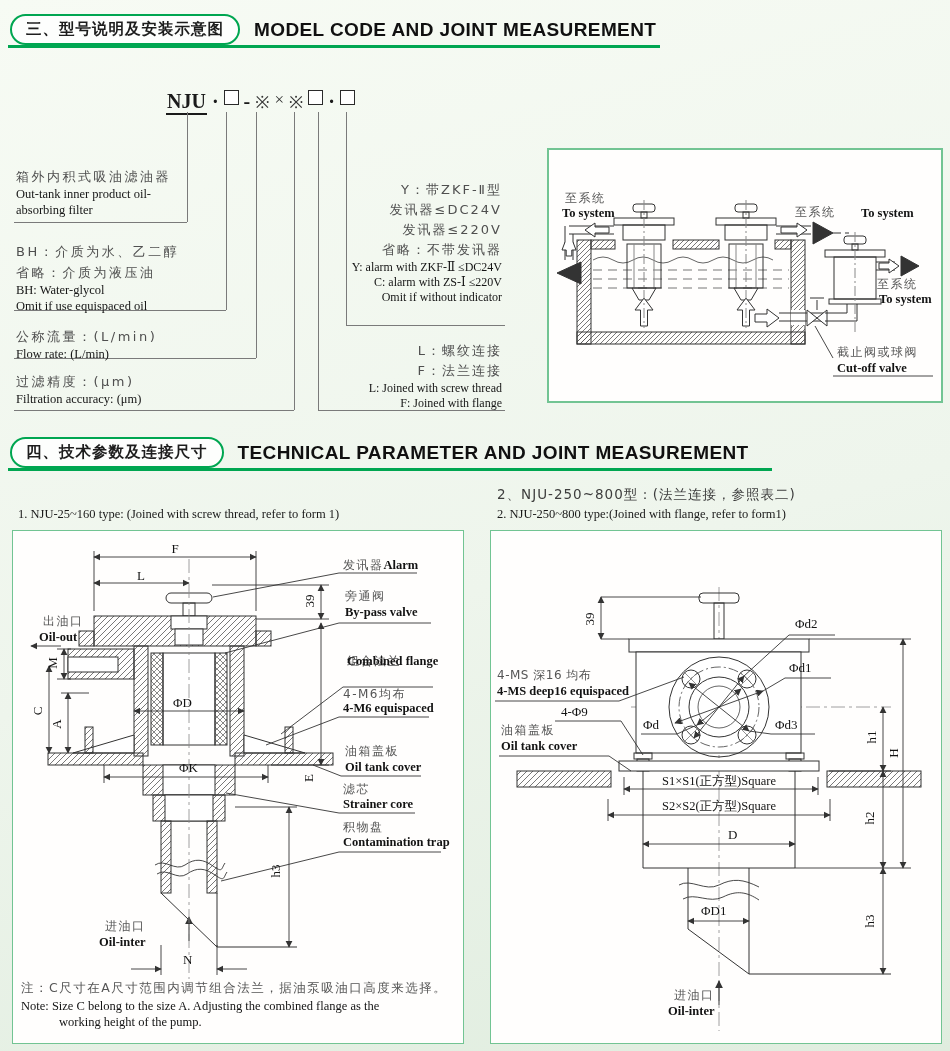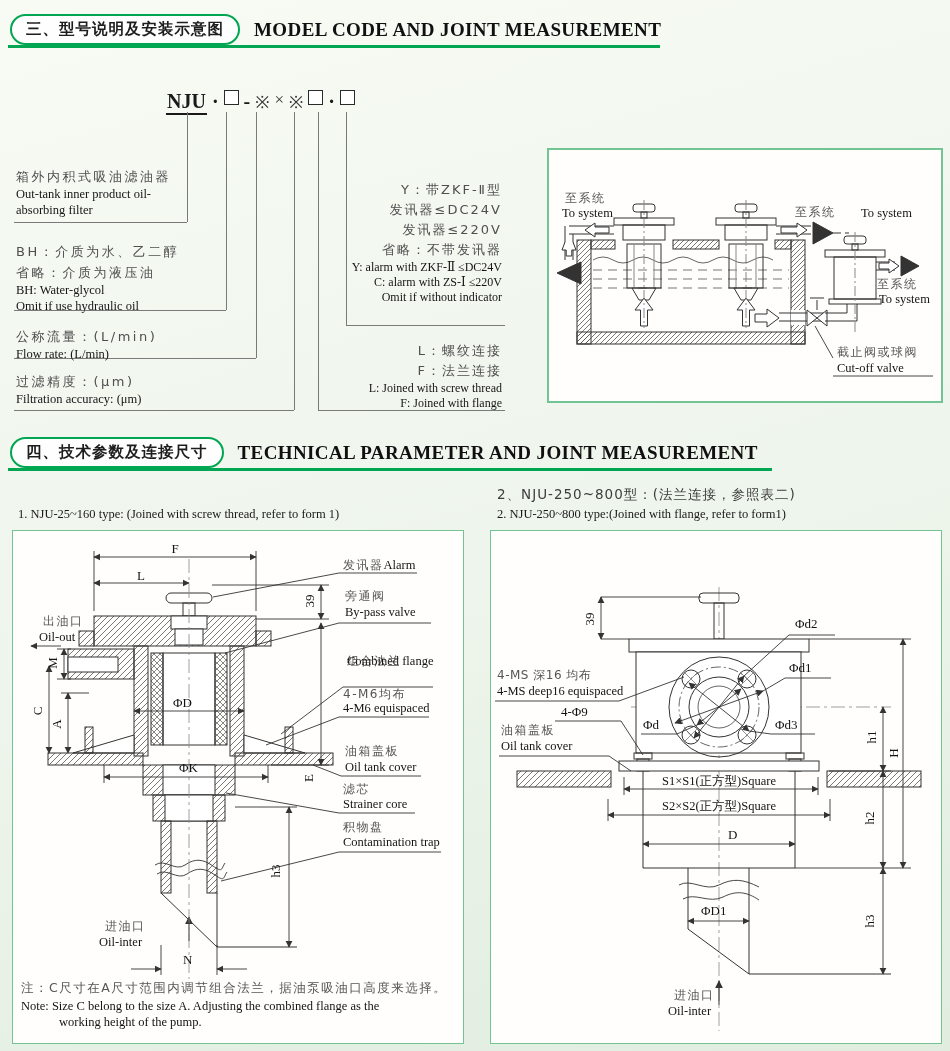--- a/index.html
+++ b/index.html
@@ -2,26 +2,26 @@
 <html><head>
 <meta charset="utf-8">
 <style>
   html,body{margin:0;padding:0;background:#d8e4d6;}
   .page{position:relative;width:950px;height:1051px;overflow:hidden;
         background:linear-gradient(165deg,#f7fbf4 0%,#eef5ec 55%,#e0eddf 100%);
         font-family:"DejaVu Sans",sans-serif;color:#222;}
   .lb{position:absolute;white-space:nowrap;line-height:1.15;}
   .cn{color:#4f4f4f;}
   .en{font-family:"Liberation Serif","DejaVu Serif",serif;color:#151515;}
-  .b{font-weight:normal;}
+  .b{font-weight:bold;}
   
   .hdr{position:absolute;display:flex;align-items:center;gap:14px;}
   .badge{border:2px solid #00a651;border-radius:17px;padding:3px 14px;background:#fdfefd;
          font-size:15.5px;font-weight:bold;color:#1d1d1d;letter-spacing:1px;}
-  .htitle{font-family:Liberation Serif, serif;font-weight:bold;font-size:19px;
+  .htitle{font-family:Liberation Sans, sans-serif;font-weight:bold;font-size:19px;
           color:#101010;letter-spacing:.4px;}
   .hline{position:absolute;height:3px;background:#00a651;}
   
   .code{position:absolute;left:166px;top:90px;display:flex;align-items:flex-start;gap:5px;
         font-family:"Liberation Serif","DejaVu Serif",serif;font-size:20px;font-weight:bold;color:#1a1a1a;}
   .code .pre{border-bottom:2px solid #1a1a1a;padding:0 1px;}
   .cbox{display:inline-block;width:13px;height:13px;border:1.6px solid #2a2a2a;background:#fff;}
   .star{font-size:17px;font-weight:normal;color:#333;}
   .vl{position:absolute;width:1px;background:#7a7a7a;}
   .hl{position:absolute;height:1px;background:#7a7a7a;}
@@ -83,21 +83,21 @@
 
   <div class="lb noteL" style="left:16px;top:166px">
     <span class="cn">箱外内积式吸油滤油器</span>
     <span class="en">Out-tank inner product oil-</span>
     <span class="en">absorbing filter</span>
   </div>
   <div class="lb noteL" style="left:16px;top:241px">
     <span class="cn">BH：介质为水、乙二醇</span>
     <span class="cn">省略：介质为液压油</span>
     <span class="en">BH: Water-glycol</span>
-    <span class="en">Omit if use hydraulic oil</span>
+    <span class="en">Omit if use equispaced oil</span>
   </div>
   <div class="lb noteL" style="left:16px;top:326px">
     <span class="cn">公称流量：(L/min)</span>
     <span class="en">Flow rate: (L/min)</span>
   </div>
   <div class="lb noteL" style="left:16px;top:371px">
     <span class="cn">过滤精度：(μm)</span>
     <span class="en">Filtration accuracy: (μm)</span>
   </div>
 

